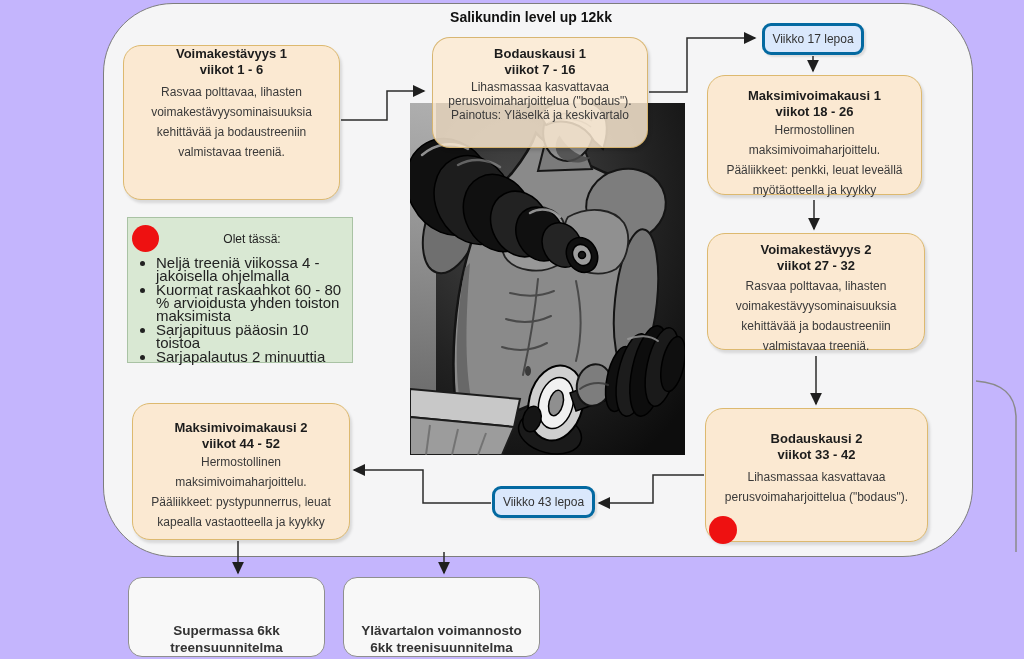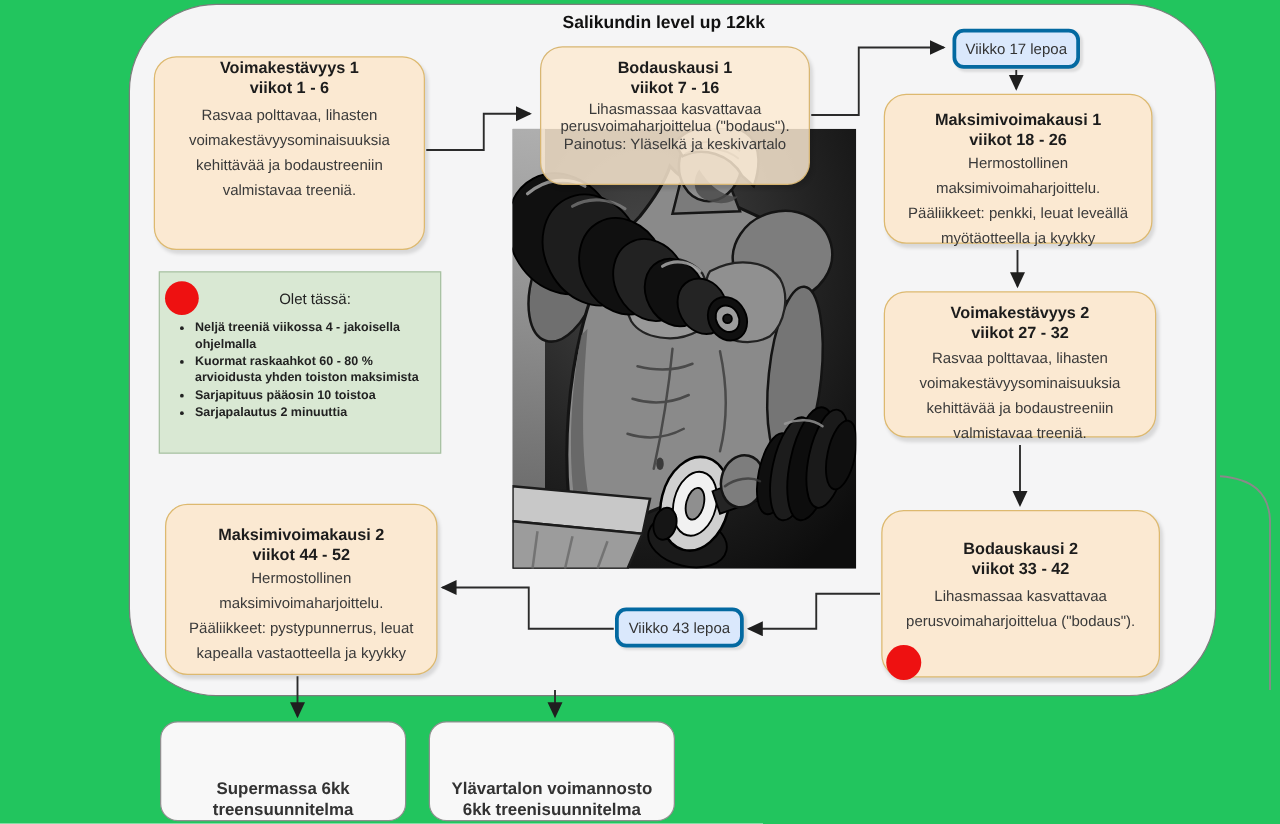--- a/index.html
+++ b/index.html
@@ -1,16 +1,16 @@
 <!DOCTYPE html>
 <html><head>
 <meta charset="utf-8">
 <style>
   html,body{margin:0;padding:0;background:#ffffff;}
-  #stage{position:relative;width:1024px;height:659px;background:#22c55e;overflow:hidden;
+  #stage{position:relative;width:1024px;height:659px;background:#c4b5fd;overflow:hidden;
          font-family:"Liberation Sans", sans-serif;color:#333;}
   
   .container-frame{position:absolute;left:103px;top:3px;width:870px;height:554px;
     background:#f5f5f6;border:1.6px solid #7d7d7d;border-radius:70px;box-sizing:border-box;z-index:0;}
   .diagram-title{position:absolute;left:431px;top:9px;width:200px;text-align:center;
     font-size:14px;font-weight:bold;color:#111;z-index:2;}
   
   .box{position:absolute;box-sizing:border-box;text-align:center;z-index:2;}
   .phase{background:#fbe9d2;border:1px solid #ddb96f;border-radius:18px;
     box-shadow:2px 3px 3px rgba(0,0,0,0.12);}
@@ -20,21 +20,21 @@
   .body-lines div{line-height:20px;}
   .body-lines.tight div{line-height:14px;}
   .rest{background:#dae8fc;border:3px solid #0369a1;border-radius:9px;
     box-shadow:2px 2px 2px rgba(0,0,0,0.10);display:flex;align-items:center;justify-content:center;
     font-size:12px;color:#333;}
   .plain{background:#f8f8f8;border:1px solid #8f8f8f;border-radius:14px;
     display:flex;align-items:flex-end;justify-content:center;font-size:13.5px;font-weight:bold;color:#333;
     line-height:17px;}
   .note{background:#d9e8d3;border:1px solid #a9c2a4;z-index:2;text-align:left;}
   .note-title{margin-top:14px;text-align:center;font-size:12px;color:#222;margin-left:24px;}
-  .note-list{margin:10px 8px 0 10px;padding-left:18px;font-size:10px;color:#222;font-weight:bold;}
+  .note-list{margin:10px 8px 0 10px;padding-left:18px;font-size:15px;color:#222;}
   .note-list li{line-height:13px;margin:0 0 1px 0;}
   .marker-dot{position:absolute;border-radius:50%;background:#ee1111;z-index:6;}
   .overlay{position:absolute;left:0;top:0;z-index:4;pointer-events:none;}
   .conn{fill:none;stroke:#2b2b2b;stroke-width:1.5;marker-end:url(#ah);}
   .figure{position:absolute;left:410px;top:103px;width:275px;height:352px;z-index:1;}
 </style>
 </head>
 <body>
 
 <div id="stage">

